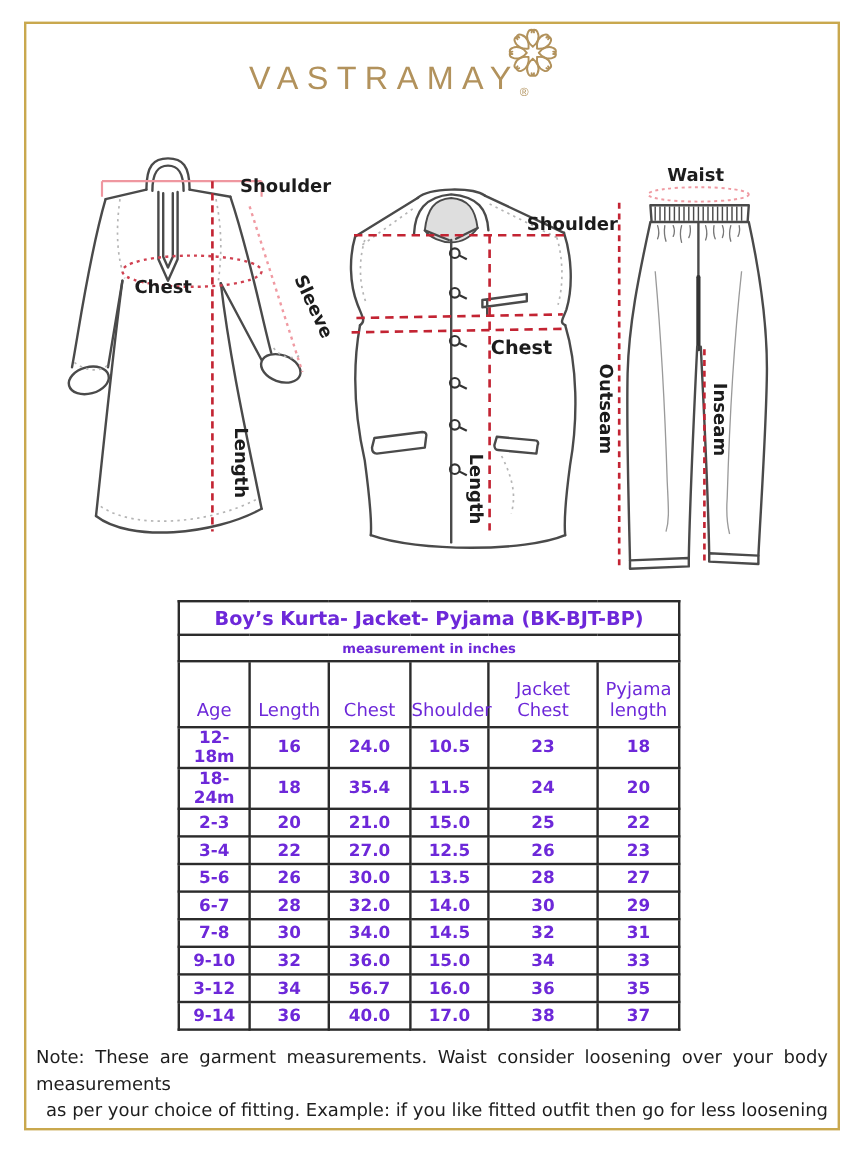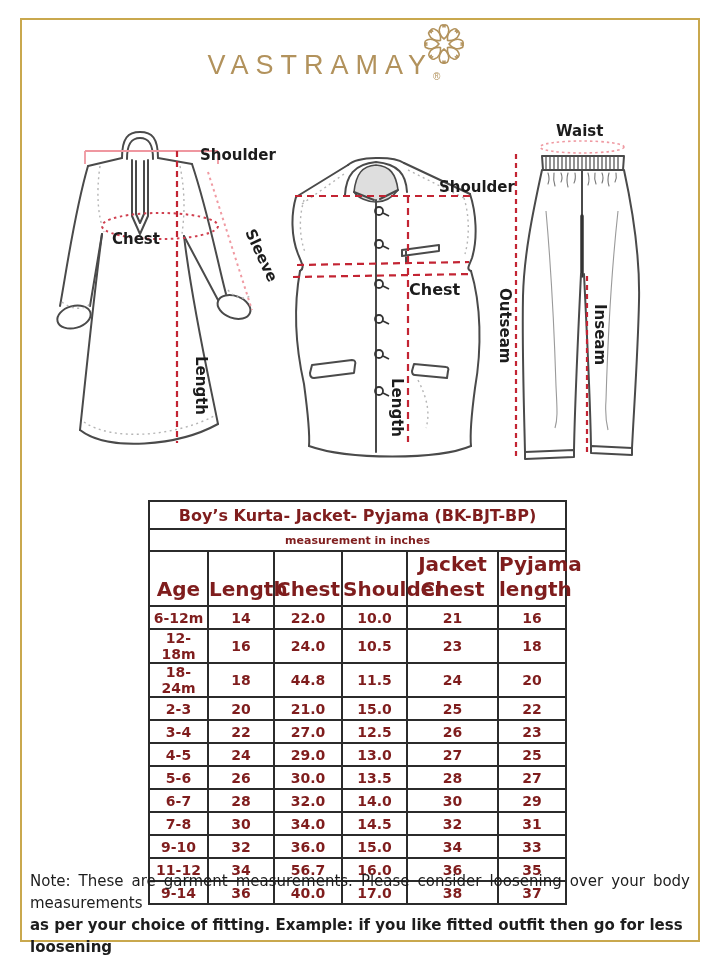--- a/index.html
+++ b/index.html
@@ -22,34 +22,34 @@
   #ornament { position:absolute; left:420px; top:20px; }
   
   .diagram { position:absolute; }
   .diagram svg { overflow:visible; }
   .dlabel { font:bold 15px "DejaVu Sans",sans-serif; fill:#1c1c1c; }
   .dlabel-lg { font:bold 16px "DejaVu Sans",sans-serif; fill:#1c1c1c; }
   
   #size-table {
     position:absolute; left:148px; top:500px; width:364px;
     border-collapse:collapse; table-layout:fixed;
-    color:#7f1d1d;
+    color:#6d28d9;
   }
   #size-table td, #size-table th { border:2px solid #2b2b2b; text-align:center; padding:0; }
   #size-table .title-cell  { height:26px; font-size:16px; font-weight:bold; }
   #size-table .sub-cell    { height:20px; font-size:11px; font-weight:bold; }
-  #size-table th { height:50px; font-size:20px; font-weight:bold; vertical-align:bottom; padding-bottom:3px; line-height:1.25; }
+  #size-table th { height:50px; font-size:15px; font-weight:normal; vertical-align:bottom; padding-bottom:3px; line-height:1.25; }
   #size-table tbody td { height:21px; font-size:14px; font-weight:bold; }
   
   #note {
     position:absolute; left:30px; top:870px; width:660px;
     font-size:15px; line-height:22px; color:#1d1d1d;
   }
   #note .l1 { text-align:justify; text-align-last:justify; }
-  #note .l2 { text-align:left;font-weight:bold; }
+  #note .l2 { text-align:right; }
 </style>
 </head>
 <body>
 
 <div id="page">
   <div id="gold-border"></div>
 
   <div id="logo-text"><span>VASTRAMAY</span><span id="logo-reg">®</span></div>
   <svg id="ornament" width="48" height="48" viewBox="-24 -24 48 48">
     <g stroke="#b2925c" fill="none" stroke-width="1.6" stroke-linecap="round">
@@ -169,21 +169,21 @@
         <path d="M120,44 L120,290"></path>
         <path d="M9,113 L181,110"></path>
         <path d="M5,125 L185,122"></path>
       </g>
       <text class="dlabel" x="151" y="40">Shoulder</text>
       <text class="dlabel-lg" x="121" y="143">Chest</text>
       <text class="dlabel" transform="translate(104 226) rotate(90)">Length</text>
     </svg>
   </div>
 
-  <div class="diagram" style="left:496px; top:116px; width:200px; height:372px;">
+  <div class="diagram" style="left:496px; top:131px; width:200px; height:372px;">
     <svg width="200" height="372" viewBox="0 0 200 372">
       <g stroke="#4a4a4a" stroke-width="2" fill="none" stroke-linecap="round" stroke-linejoin="round">
 
         <path d="M46,40 L128,40 L127,54 L47,54 Z"></path>
 
         <path d="M46,54 C36,100 28,140 27,180 C26,230 28,292 29,336"></path>
         <path d="M128,54 C138,100 144,145 143,185 C142,235 138,292 136,332"></path>
 
         <path d="M86,54 L86,150"></path>
         <path d="M86,100 L86,160" stroke-width="3.5" stroke="#333333"></path>
@@ -246,39 +246,31 @@
         <th>Age</th>
         <th>Length</th>
         <th>Chest</th>
         <th>Shoulder</th>
         <th>Jacket Chest</th>
         <th>Pyjama length</th>
       </tr>
     </thead>
     <tbody>
         <tr>
-          <td>6-12m</td>
-          <td>14</td>
-          <td>22.0</td>
-          <td>10.0</td>
-          <td>21</td>
-          <td>16</td>
-        </tr>
-        <tr>
           <td>12-18m</td>
           <td>16</td>
           <td>24.0</td>
           <td>10.5</td>
           <td>23</td>
           <td>18</td>
         </tr>
         <tr>
           <td>18-24m</td>
           <td>18</td>
-          <td>44.8</td>
+          <td>35.4</td>
           <td>11.5</td>
           <td>24</td>
           <td>20</td>
         </tr>
         <tr>
           <td>2-3</td>
           <td>20</td>
           <td>21.0</td>
           <td>15.0</td>
           <td>25</td>
@@ -286,28 +278,20 @@
         </tr>
         <tr>
           <td>3-4</td>
           <td>22</td>
           <td>27.0</td>
           <td>12.5</td>
           <td>26</td>
           <td>23</td>
         </tr>
         <tr>
-          <td>4-5</td>
-          <td>24</td>
-          <td>29.0</td>
-          <td>13.0</td>
-          <td>27</td>
-          <td>25</td>
-        </tr>
-        <tr>
           <td>5-6</td>
           <td>26</td>
           <td>30.0</td>
           <td>13.5</td>
           <td>28</td>
           <td>27</td>
         </tr>
         <tr>
           <td>6-7</td>
           <td>28</td>
@@ -326,35 +310,35 @@
         </tr>
         <tr>
           <td>9-10</td>
           <td>32</td>
           <td>36.0</td>
           <td>15.0</td>
           <td>34</td>
           <td>33</td>
         </tr>
         <tr>
-          <td>11-12</td>
+          <td>3-12</td>
           <td>34</td>
           <td>56.7</td>
           <td>16.0</td>
           <td>36</td>
           <td>35</td>
         </tr>
         <tr>
           <td>9-14</td>
           <td>36</td>
           <td>40.0</td>
           <td>17.0</td>
           <td>38</td>
           <td>37</td>
         </tr>
       </tbody>
   </table>
 
   <div id="note">
-    <div class="l1">Note: These are garment measurements. Please consider loosening over your body measurements</div>
+    <div class="l1">Note: These are garment measurements. Waist consider loosening over your body measurements</div>
     <div class="l2">as per your choice of fitting. Example: if you like fitted outfit then go for less loosening</div>
   </div>
 </div>
 
 </body></html>

